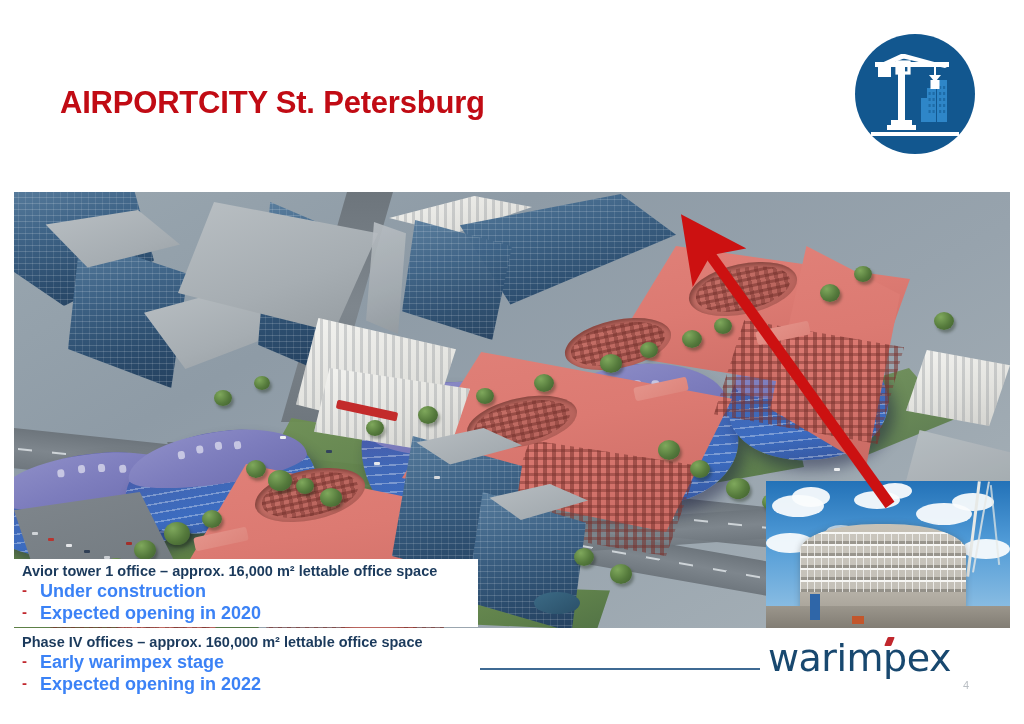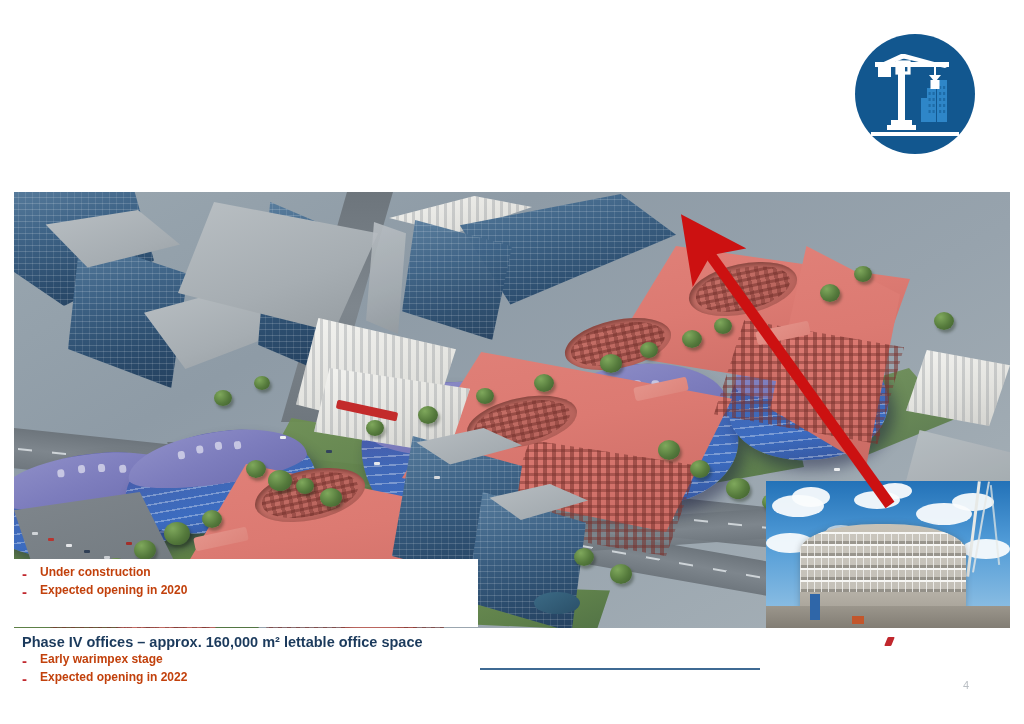--- a/index.html
+++ b/index.html
@@ -245,22 +245,22 @@
   }
   .dash {
     color:#C1272D;
     font-size:15px;
     font-weight:bold;
     line-height:1;
     width:9px;
     flex: 0 0 9px;
   }
   .bullet-txt {
-    color:#c2410c;
-    font-size:12px;
+    color:#3b82f6;
+    font-size:18px;
     font-weight:bold;
     line-height:1.08;
     white-space:nowrap;
     text-align:center;
   }
 
   .block-a { position:absolute; left:22px; top:563px; }
   .block-b { position:absolute; left:22px; top:634px; }
 
   
@@ -292,20 +292,21 @@
     color:#b9bec3;
     font-size:11px;
   }
 </style>
 </head>
 <body>
 
 <div class="slide">
 
   <div class="title-block">
+    <div class="title-line">AIRPORTCITY St. Petersburg</div>
   </div>
 
   <div class="logo-badge">
     <svg viewBox="0 0 124 124" xmlns="http://www.w3.org/2000/svg">
       <circle cx="62" cy="62" r="60" fill="#12578F"></circle>
 
       <g fill="#2E86C8">
         <rect x="74" y="56" width="9" height="34"></rect>
         <rect x="84" y="48" width="10" height="42"></rect>
         <rect x="68" y="66" width="6" height="24"></rect>
@@ -578,20 +579,21 @@
         <path d="M0,0 L6,3 L0,6 L1.4,3 z" fill="#CC1111"></path>
       </marker>
     </defs>
     <line x1="890" y1="505" x2="706" y2="249" stroke="#CC1111" stroke-width="11" marker-end="url(#ahead)"></line>
   </svg>
 
   <div class="textbox tb1"></div>
   <div class="textbox tb2"></div>
 
   <div class="block-a">
+    <div class="txt-head">Avior tower 1 office – approx. 16,000 m² lettable office space</div>
     <div class="bullet-row">
       <span class="dash">-</span>
       <span class="bullet-txt">Under construction</span>
     </div>
     <div class="bullet-row">
       <span class="dash">-</span>
       <span class="bullet-txt">Expected opening in 2020</span>
     </div>
   </div>
 
@@ -601,16 +603,17 @@
       <span class="dash">-</span>
       <span class="bullet-txt">Early warimpex stage</span>
     </div>
     <div class="bullet-row">
       <span class="dash">-</span>
       <span class="bullet-txt">Expected opening in 2022</span>
     </div>
   </div>
 
   <div class="footer-rule"></div>
+  <div class="warimpex">warimpex</div>
   <div class="wx-accent"></div>
   <div class="pagenum">4</div>
 
 </div>
 
 </body></html>

